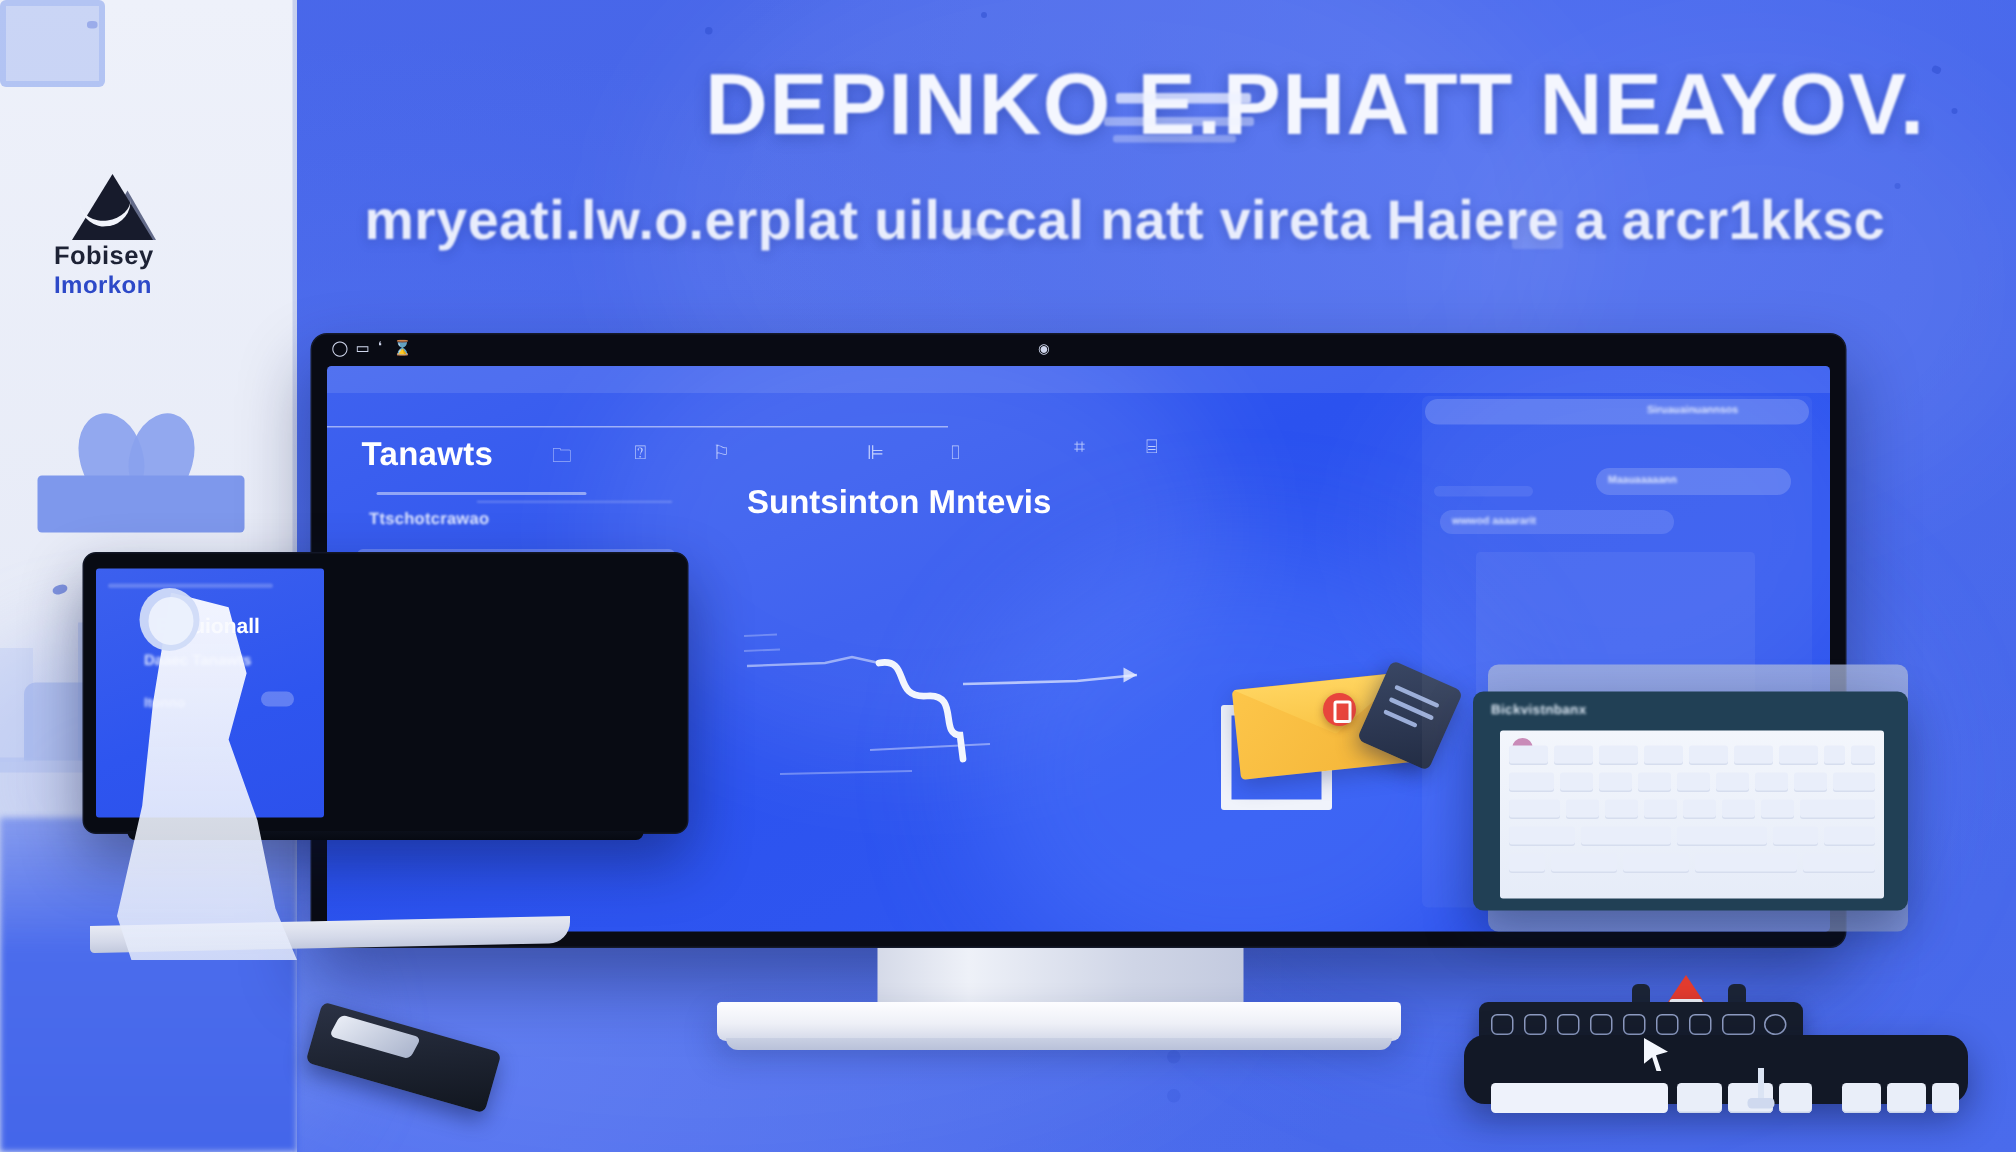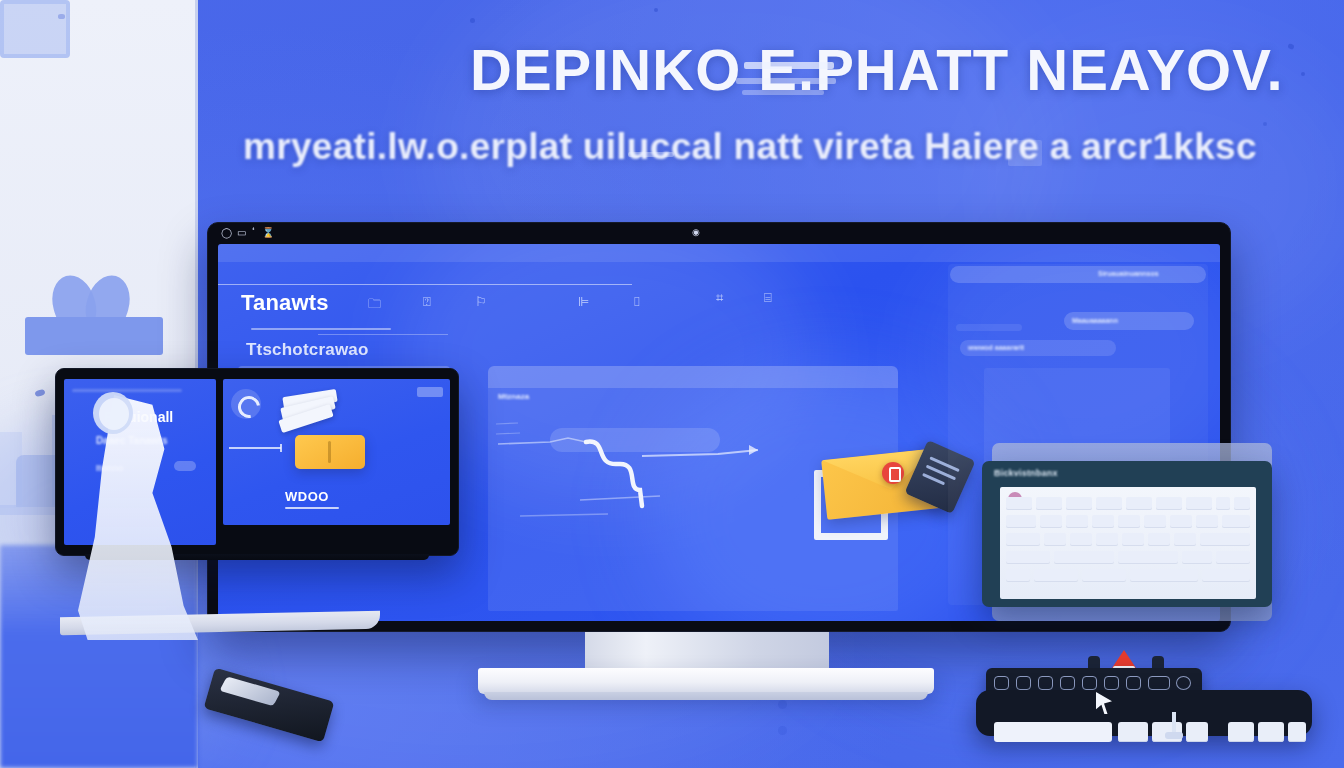--- a/index.html
+++ b/index.html
@@ -138,21 +138,21 @@
                    background:rgba(255,255,255,.10);}
 
   
   #app-brand{position:absolute;left:23px;top:46px;font-size:22px;font-weight:bold;
              color:#ffffff;filter:blur(.35px);letter-spacing:.2px;}
   .navico{position:absolute;top:50px;color:#cfdaff;font-size:13px;filter:blur(.5px);opacity:.9;}
   #nav-underline{position:absolute;left:33px;top:84px;width:140px;height:2px;
                  background:rgba(255,255,255,.45);border-radius:2px;filter:blur(.5px);}
   #nav-underline2{position:absolute;left:100px;top:90px;width:130px;height:1px;
                  background:rgba(255,255,255,.30);filter:blur(.6px);}
-  #sub-label{position:absolute;left:28px;top:96px;font-size:17px;font-weight:bold;
+  #sub-label{position:absolute;left:28px;top:96px;font-size:11px;font-weight:bold;
              color:#dde5ff;filter:blur(.75px);letter-spacing:.2px;}
 
   
   #search-field{position:absolute;left:20px;top:122px;width:212px;height:22px;
                 background:rgba(255,255,255,.22);border-radius:4px;}
   #search-field .ph{position:absolute;left:8px;top:5px;font-size:9px;color:#e6ecff;
                     filter:blur(.8px);font-weight:bold;}
   #search-field .mg{position:absolute;right:22px;top:7px;width:6px;height:6px;
                     border:1.3px solid rgba(230,238,255,.8);border-radius:50%;}
   #search-field .mgh{position:absolute;right:18px;top:12px;width:5px;height:1.3px;
@@ -363,20 +363,29 @@
     <div class="speck" style="left:35px;top:390px;width:10px;height:6px;opacity:.55;border-radius:45%;transform:rotate(-18deg);"></div>
   </div>
   <div id="left-flood"></div>
 
   <div id="plant">
     <div class="leaf l"></div>
     <div class="leaf r"></div>
     <div class="pot"></div>
   </div>
 
+  <div id="logo">
+    <div id="logo-mark">
+      <div class="peak2"></div>
+      <div class="peak"></div>
+      <div class="swoosh"></div>
+    </div>
+    <div id="logo-l1">Fobisey</div>
+    <div id="logo-l2">Imorkon</div>
+  </div>
 
   <div id="headline">DEPINKO E.PHATT NEAYOV.</div>
   <div class="scrib" style="left:744px;top:62px;width:90px;height:7px;"></div>
   <div class="scrib" style="left:736px;top:78px;width:100px;height:6px;opacity:.6;"></div>
   <div class="scrib" style="left:742px;top:90px;width:82px;height:5px;opacity:.45;"></div>
 
   <div id="subline">mryeati.lw.o.erplat uiluccal natt vireta Haiere a arcr1kksc</div>
   <div class="scrib" style="left:628px;top:152px;width:46px;height:5px;opacity:.5;"></div>
   <div class="scrib" style="left:1008px;top:140px;width:34px;height:26px;opacity:.22;"></div>
 
@@ -409,25 +418,21 @@
       <div id="nav-underline"></div>
       <div id="nav-underline2"></div>
       <div id="sub-label">Ttschotcrawao</div>
 
       <div id="search-field">
         <span class="ph">Mtataco</span>
         <span class="mg"></span>
         <span class="mgh"></span>
       </div>
 
-      <div id="center-card">
-        <div id="center-card-head"></div>
-        <div id="center-card-sub">Mtznaza</div>
-        <div id="center-pill"></div>
-      </div>
+      <div id="center-title">Suntsinton Mntevis</div>
       <div id="center-divider"></div>
 
       <svg id="wire" viewBox="0 0 330 130">
         <path d="M8 50 L60 48 L78 44 L96 48" stroke="rgba(232,238,255,.55)" stroke-width="1.6" fill="none"></path>
         <path d="M96 48 C118 44 104 72 128 70 C150 68 136 96 150 96 L152 112" stroke="#f2f5fd" stroke-width="4.5" fill="none" stroke-linecap="round"></path>
         <path d="M152 62 L228 60 L268 56" stroke="rgba(232,238,255,.7)" stroke-width="1.8" fill="none"></path>
         <path d="M268 56 l-9 -5 l0 10 z" fill="rgba(232,238,255,.8)"></path>
         <path d="M90 106 L170 102" stroke="rgba(232,238,255,.45)" stroke-width="1.4" fill="none"></path>
         <path d="M30 122 L118 120" stroke="rgba(232,238,255,.35)" stroke-width="1.4" fill="none"></path>
         <path d="M6 40 L30 39 M6 30 L28 29" stroke="rgba(232,238,255,.3)" stroke-width="1.2" fill="none"></path>
@@ -475,33 +480,20 @@
     <div id="laptop-body"></div>
 
     <div id="lt-left">
       <div id="lt-topline"></div>
       <div id="lt-title">B.Cuionall</div>
       <div id="lt-sub">Daaec Tanawts</div>
       <div id="lt-sub2">Itonno</div>
       <div id="lt-chip"></div>
     </div>
 
-    <div id="lt-right">
-      <div id="lt-logo"></div>
-      <div id="lt-winbtns"></div>
-      <div id="lt-paper">
-        <span class="s" style="left:4px;top:0;transform:rotate(-9deg);"></span>
-        <span class="s" style="left:2px;top:9px;transform:rotate(-13deg);"></span>
-        <span class="s" style="left:0;top:19px;transform:rotate(-18deg);"></span>
-      </div>
-      <div id="lt-arrow"></div>
-      <div id="lt-orange"></div>
-      <div id="lt-wdoo">WDOO</div>
-      <div id="lt-wdoo-ul"></div>
-    </div>
 
     <div id="lt-base"></div>
   </div>
 
   <div id="ghost"></div>
   <div id="ghost-head"></div>
   <div id="ghost-head2"></div>
 
   <div id="remote">
     <div class="shell"></div>

